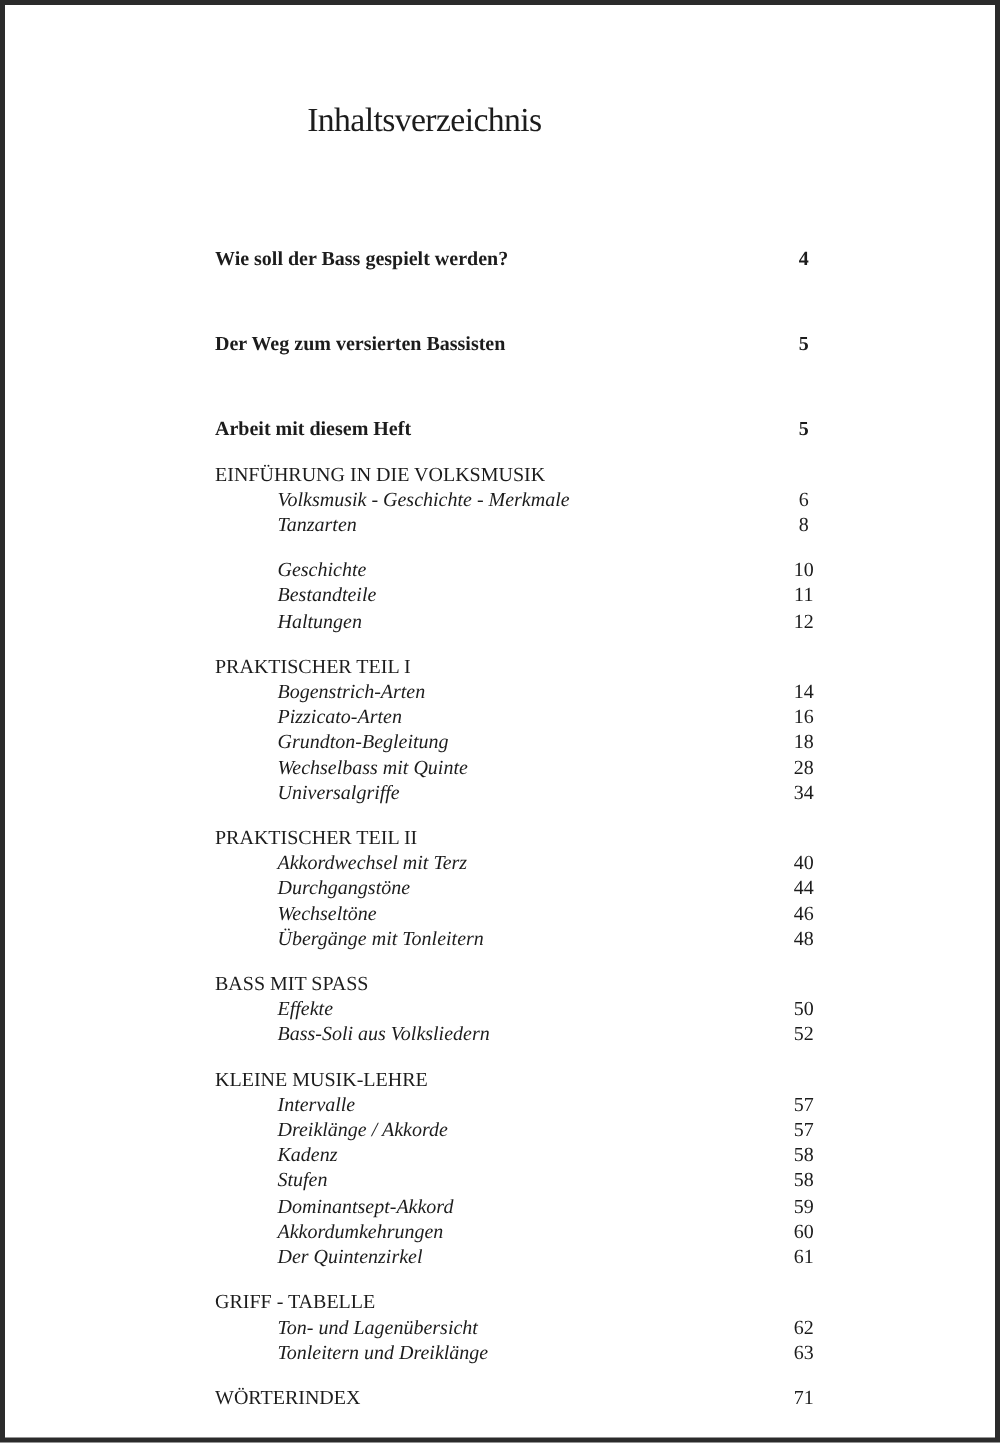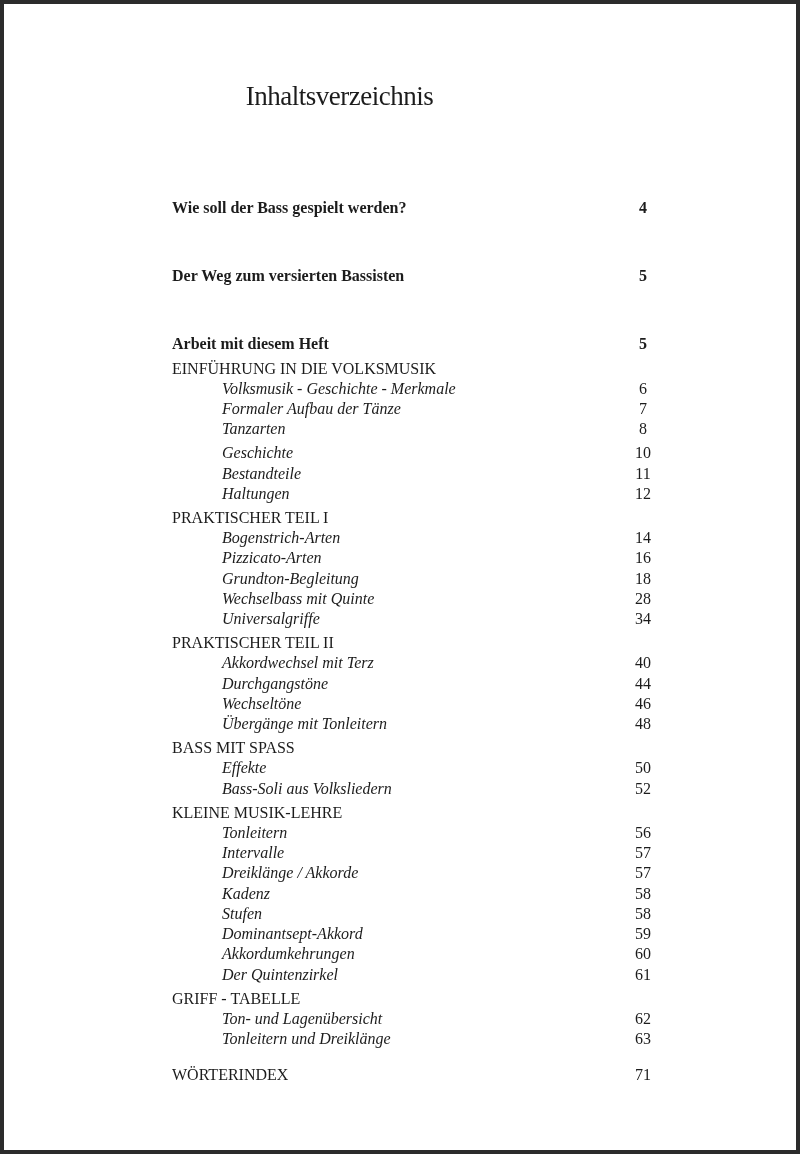--- a/index.html
+++ b/index.html
@@ -57,21 +57,21 @@
   }
   .bold {
     font-weight: bold;
     margin-top: 48px;
   }
   .indent .lbl {
     padding-left: 50px;
     font-style: italic;
   }
   .section {
-    margin-top: 4px;
+    margin-top: 16px;
   }
   .index-block {
     margin-top: 16px;
   }
 </style>
 </head>
 <body>
 
 <div class="page">
   <div class="frame"></div>
@@ -99,24 +99,20 @@
         <div class="section">
           <div class="row">
             <span class="lbl">EINFÜHRUNG IN DIE VOLKSMUSIK</span>
             <span class="pg"></span>
           </div>
           <div class="row indent">
             <span class="lbl">Volksmusik - Geschichte - Merkmale</span>
             <span class="pg">6</span>
           </div>
           <div class="row indent">
-            <span class="lbl">Formaler Aufbau der Tänze</span>
-            <span class="pg">7</span>
-          </div>
-          <div class="row indent">
             <span class="lbl">Tanzarten</span>
             <span class="pg">8</span>
           </div>
         </div>
         <div class="section">
           <div class="row indent">
             <span class="lbl">Geschichte</span>
             <span class="pg">10</span>
           </div>
           <div class="row indent">
@@ -187,24 +183,20 @@
           </div>
           <div class="row indent">
             <span class="lbl">Bass-Soli aus Volksliedern</span>
             <span class="pg">52</span>
           </div>
         </div>
         <div class="section">
           <div class="row">
             <span class="lbl">KLEINE MUSIK-LEHRE</span>
             <span class="pg"></span>
-          </div>
-          <div class="row indent">
-            <span class="lbl">Tonleitern</span>
-            <span class="pg">56</span>
           </div>
           <div class="row indent">
             <span class="lbl">Intervalle</span>
             <span class="pg">57</span>
           </div>
           <div class="row indent">
             <span class="lbl">Dreiklänge / Akkorde</span>
             <span class="pg">57</span>
           </div>
           <div class="row indent">

